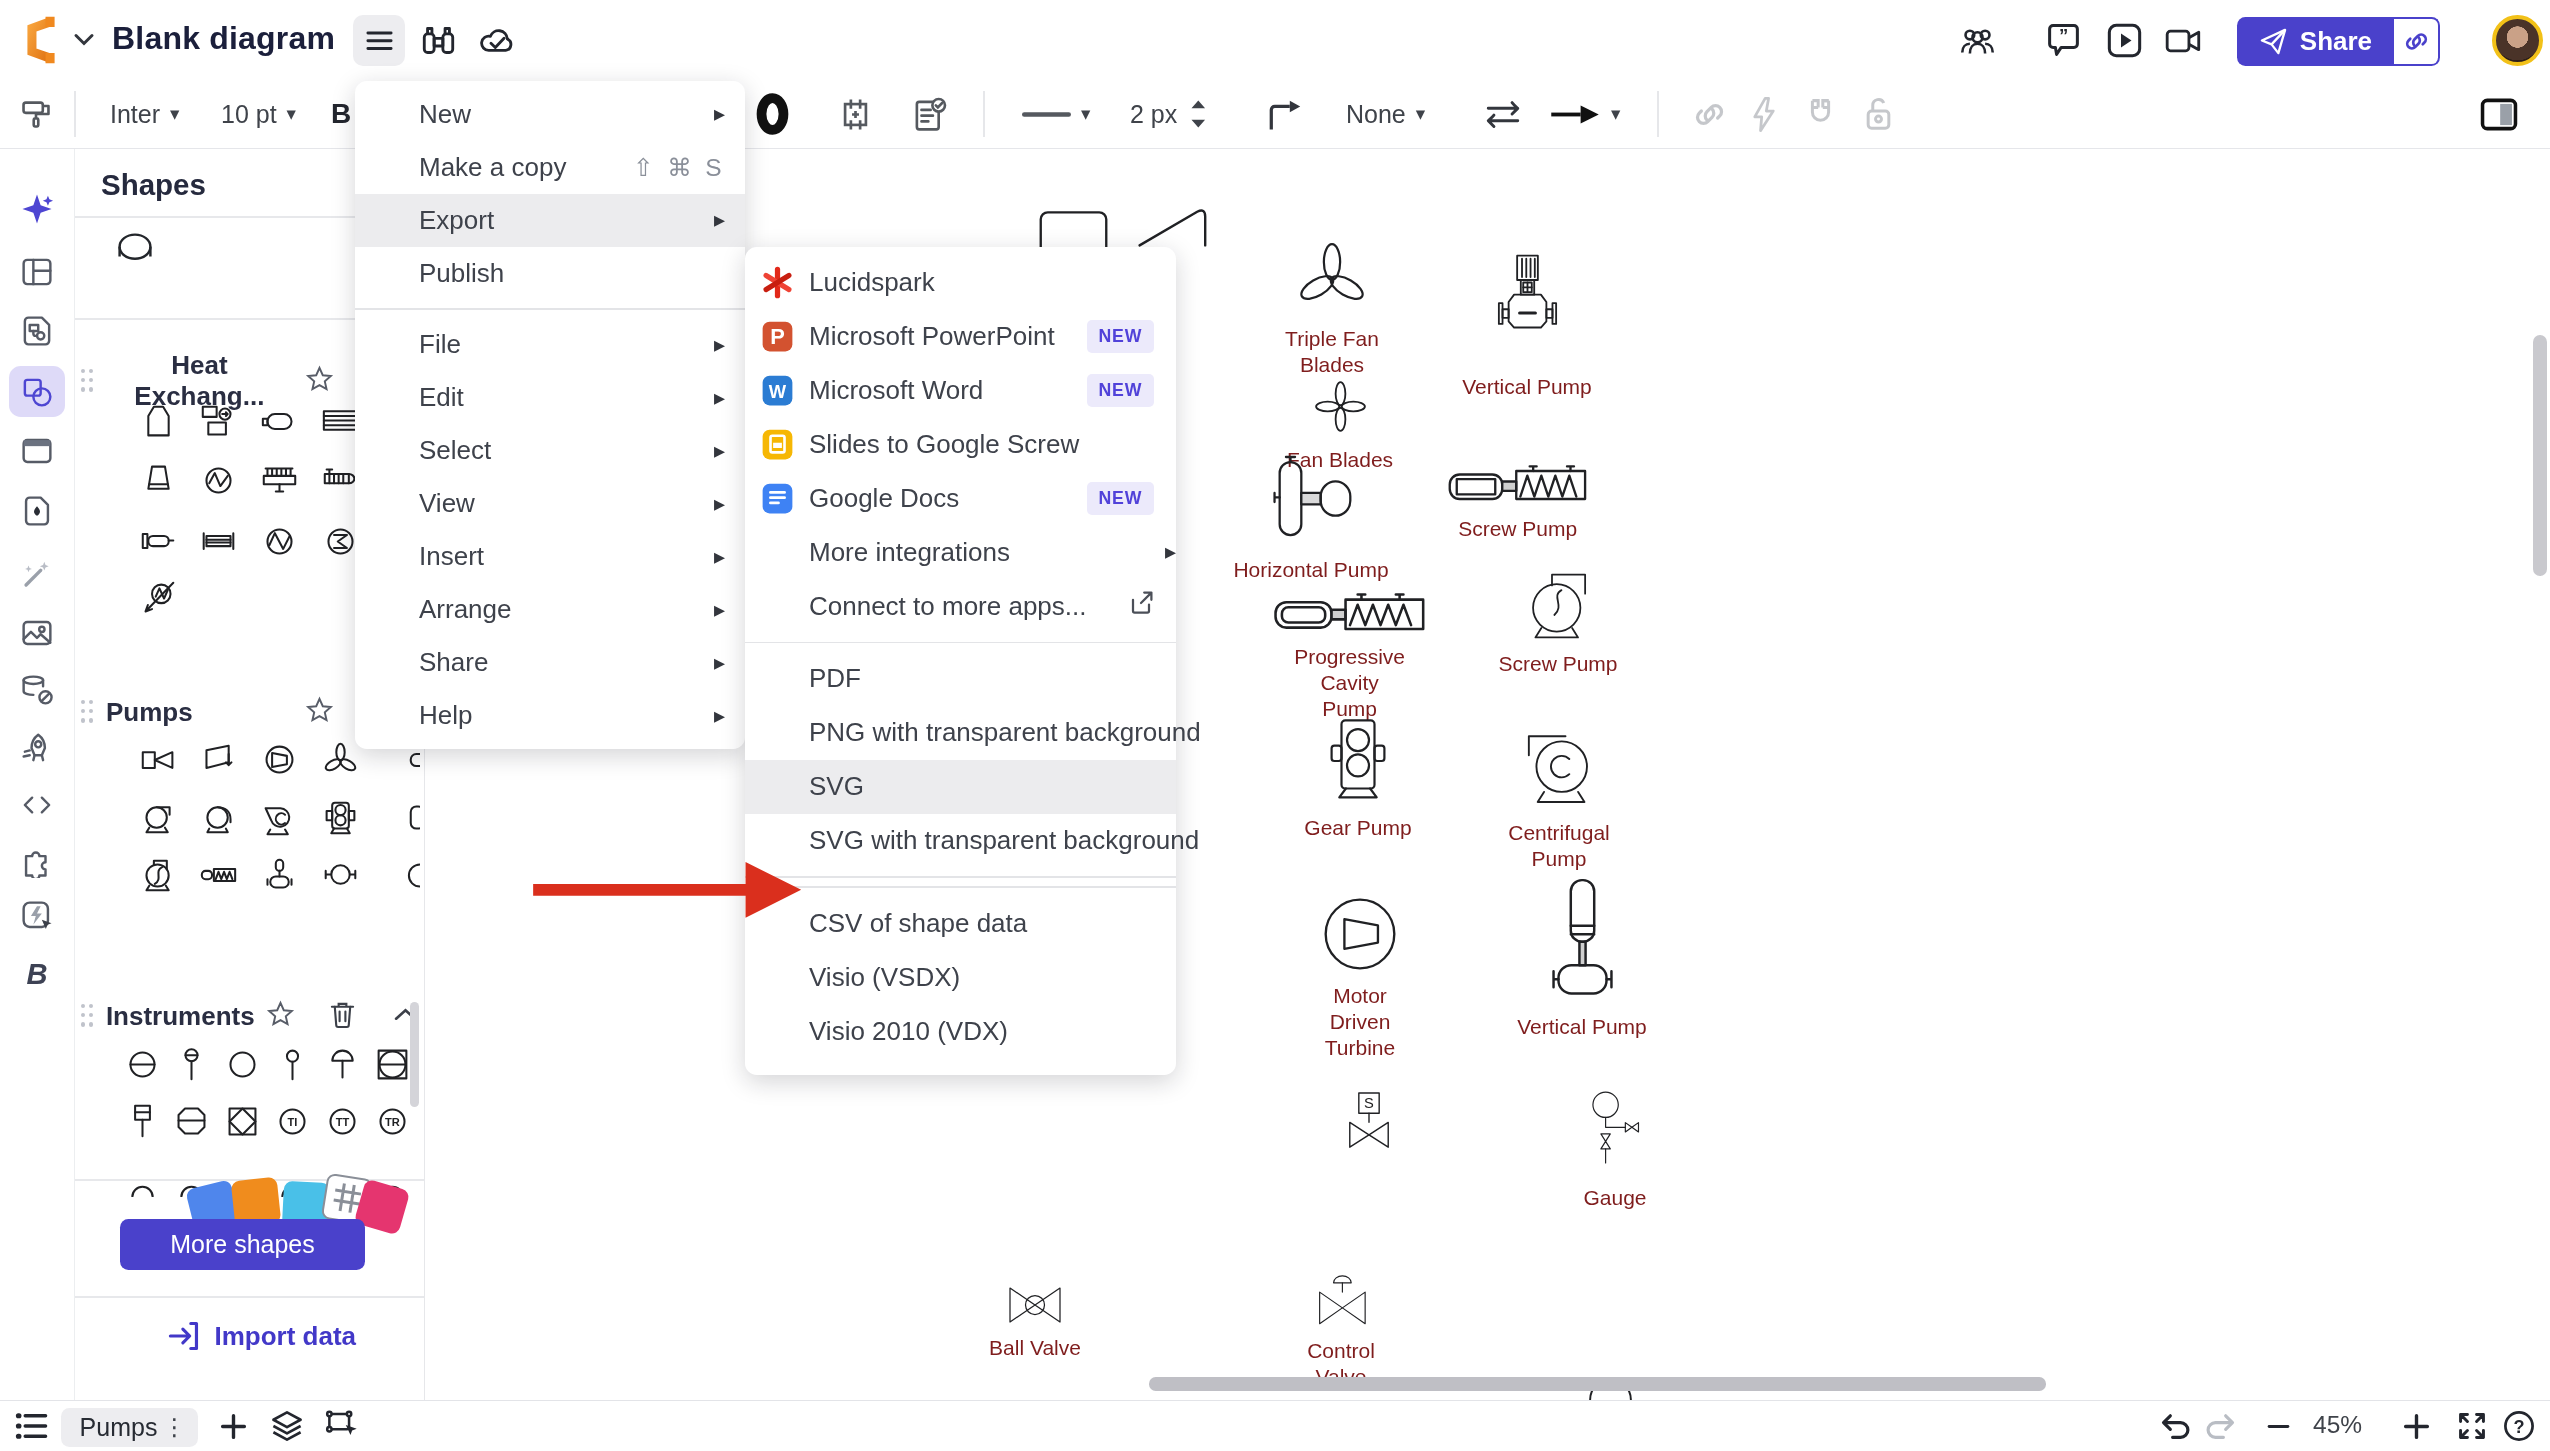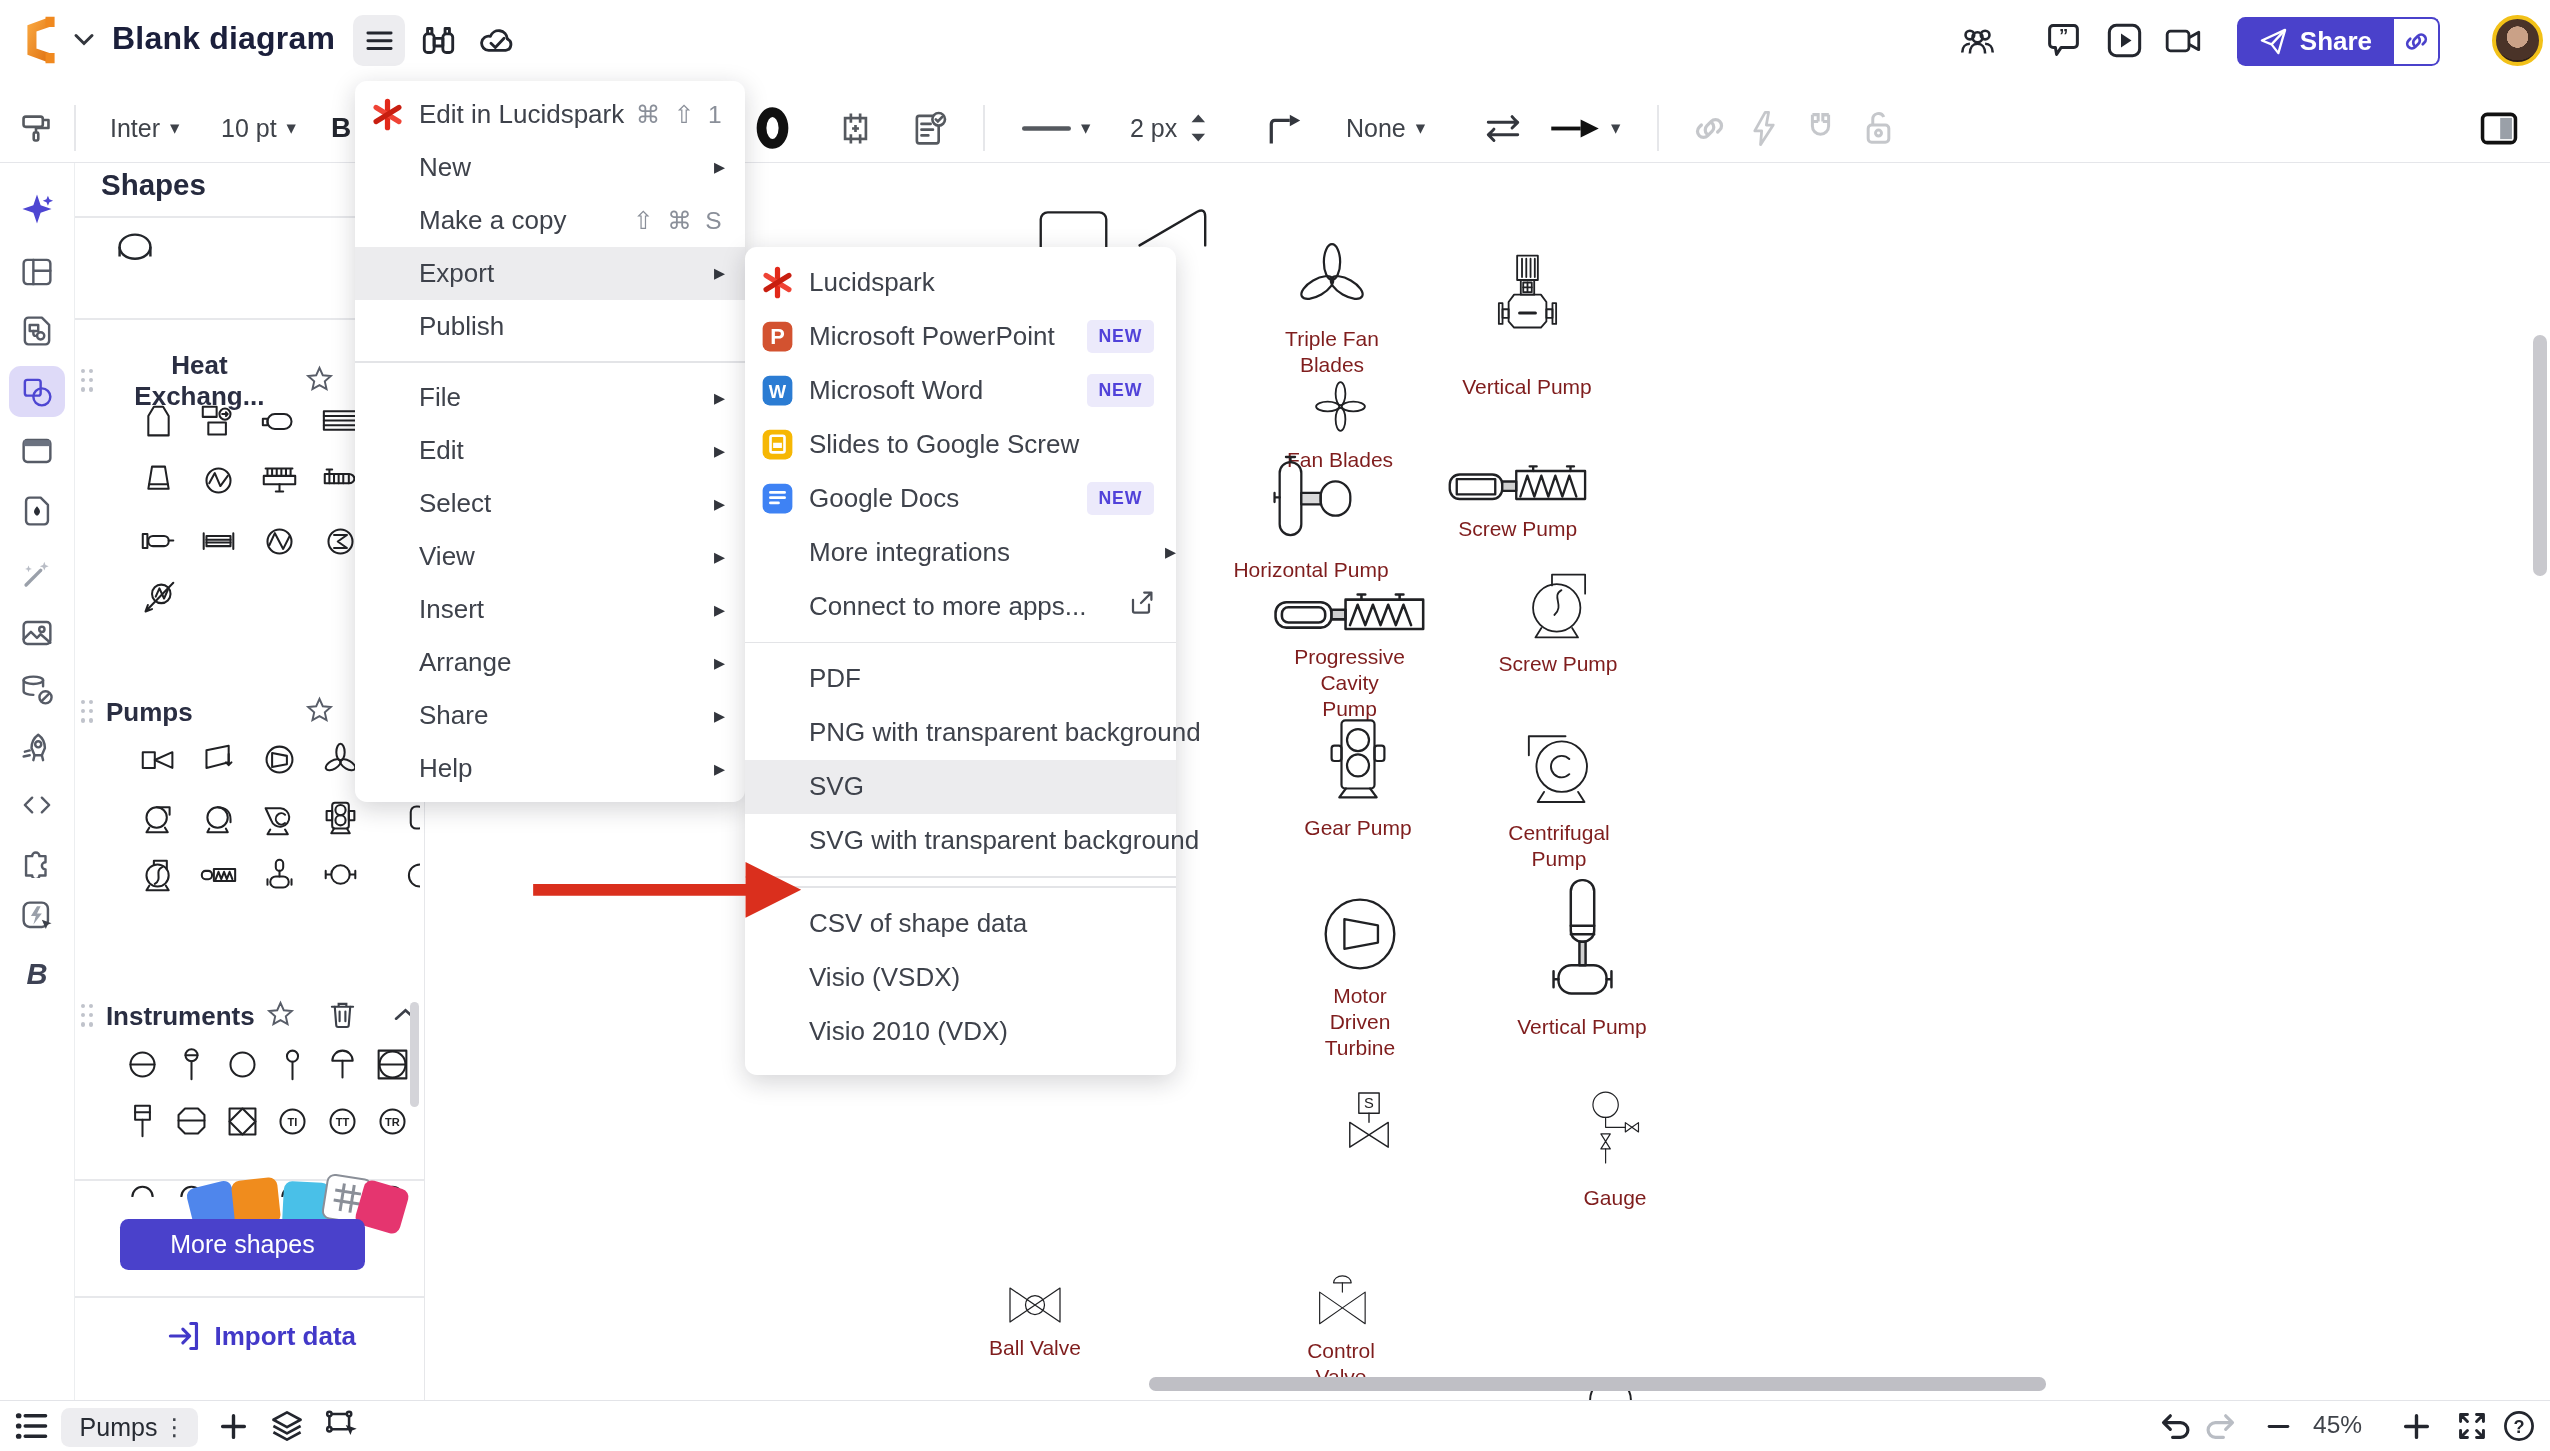--- a/index.html
+++ b/index.html
@@ -14,21 +14,21 @@
   .tb-ic{position:absolute;top:22px;width:37px;height:37px;display:flex;align-items:center;justify-content:center;}
   .share{position:absolute;left:2237px;top:17px;height:49px;display:flex;z-index:31;}
   .share-main{background:#4a41cb;color:#fff;border-radius:8.4px 0 0 8.4px;display:flex;align-items:center;
               padding:0 22px;font-size:26px;font-weight:bold;gap:11.8px;}
   .share-link{width:46px;background:#fff;border:2.5px solid #4a41cb;border-left:none;border-radius:0 8.4px 8.4px 0;
               display:flex;align-items:center;justify-content:center;box-sizing:border-box;}
   .avatar{position:absolute;left:2492px;top:15px;width:51px;height:51px;border-radius:50%;
           border:4.2px solid #f2c118;box-sizing:border-box;overflow:hidden;
           background:radial-gradient(circle at 50% 42%,#caa187 0 32%,#4a3328 33% 70%,#2e1f18 71%);}
   
-  .toolbar{position:absolute;left:0;top:95px;width:2550px;height:67px;background:#fff;
+  .toolbar{position:absolute;left:0;top:81px;width:2550px;height:67px;background:#fff;
            border-bottom:1.7px solid #e5e6ea;z-index:12;}
   .tool{position:absolute;top:0;height:66px;display:flex;align-items:center;color:#3f434a;font-size:25px;}
   .caret{font-size:18.6px;color:#3f434a;margin-left:10px;}
   .tsep{position:absolute;top:10px;width:1.7px;height:46px;background:#e6e7ea;}
   .dis svg{opacity:.38;}
   
   .rail{position:absolute;left:0;top:148px;width:74px;height:1252px;background:#fff;border-right:1.7px solid #eceef0;z-index:11;}
   .rail-item{position:absolute;left:9.3px;width:56px;height:51px;display:flex;align-items:center;justify-content:center;}
   .rail-active{background:#dedaf8;border-radius:11.8px;}
   
@@ -1164,35 +1164,20 @@
     <div class="bb-ic" style="left:2499px">
       <svg width="34" height="34" viewBox="0 0 30 30">
         <circle cx="15" cy="15" r="12" fill="none" stroke="#23262e" stroke-width="2.4"></circle>
         <text x="15" y="21" text-anchor="middle" font-size="16" font-weight="bold" fill="#23262e">?</text>
         </svg>
       </div>
   </div>
 
   <div class="menu" id="main-menu">
       <div class="mi">
-      <span class="mi-ic">
-          <svg viewBox="0 0 40 40" width="35" height="35">
-            <g stroke-linecap="round" fill="none">
-              <path d="M20,5 V35" stroke="#e2291a" stroke-width="6"></path>
-              <path d="M7,12 L33,28" stroke="#ef4335" stroke-width="6"></path>
-              <path d="M33,12 L7,28" stroke="#c81e10" stroke-width="6"></path>
-            </g>
-          </svg>
-        </span>
-      <span class="mi-lb">Edit in Lucidspark</span>
-
-      <span class="mi-sc">⌘ ⇧ 1</span>
-
-    </div>
-      <div class="mi">
       <span class="mi-ic"></span>
       <span class="mi-lb">New</span>
 
       <span class="mi-ar">▸</span>
     </div>
       <div class="mi">
       <span class="mi-ic"></span>
       <span class="mi-lb">Make a copy</span>
 
       <span class="mi-sc">⇧ ⌘ S</span>

